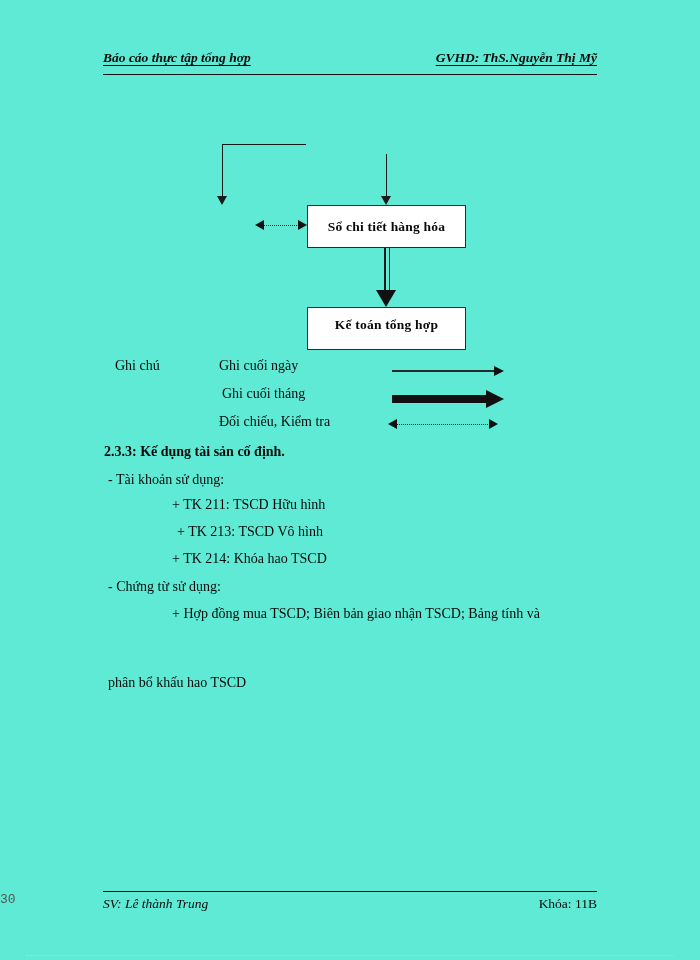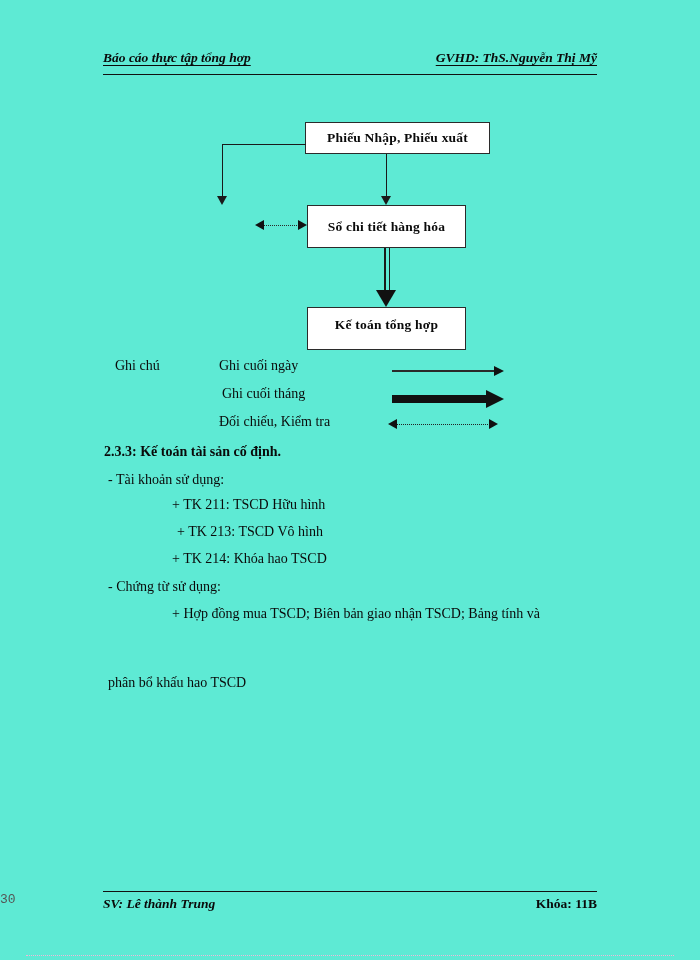--- a/index.html
+++ b/index.html
@@ -252,21 +252,21 @@
     left: 103px;
     top: 896px;
     width: 494px;
     height: 24px;
   }
   #footer .f-left,
   #footer .f-right {
     position: absolute;
     top: 0;
     font-size: 13.5px;
-    font-weight: bold;
+    font-weight: normal;
     white-space: nowrap;
   }
   #footer .f-left { left: 0; font-style: italic; }
   #footer .f-right { right: 0; }
   #page-number {
     position: absolute;
     left: 0; right: 0;
     top: 892px;
     font-size: 13px;
     color: #555;
@@ -287,21 +287,20 @@
 <div id="page">
 
   <div id="header">
     <span class="h-left">Báo cáo thực tập tổng hợp</span>
     <span class="h-right">GVHD: ThS.Nguyễn Thị Mỹ</span>
   </div>
   <div id="header-rule"></div>
 
   <div id="diagram">
 
-    <div class="dbox" id="box-phieu">Phiếu  Nhập, Phiếu xuất</div>
 
 
     <div class="dbox" id="box-sochitiet">Sổ chi tiết hàng hóa</div>
 
     <div class="dbox" id="box-ketoan">Kế toán tổng hợp</div>
 
     <div class="hline" id="conn-elbow-h"></div>
     <div class="vline" id="conn-elbow-v"></div>
     <div class="arrowhead-down" id="conn-elbow-a"></div>
 
@@ -329,21 +328,21 @@
 
     <div id="la-thick-line"></div>
     <div id="la-thick-head"></div>
 
     <div id="la-dot-line"></div>
     <div id="la-dot-lh"></div>
     <div id="la-dot-rh"></div>
   </div>
 
   <div id="body-text">
-    <div class="btl bold" id="bt-0">2.3.3: Kế toán tài sản  cố định.</div>
+    <div class="btl bold" id="bt-0">2.3.3: Kế dụng tài sản  cố định.</div>
     <div class="btl" id="bt-1">- Tài khoản sử dụng:</div>
     <div class="btl" id="bt-2">+ TK 211:  TSCD Hữu hình</div>
     <div class="btl" id="bt-3">+ TK 213:  TSCD Vô hình</div>
     <div class="btl" id="bt-4">+ TK 214:  Khóa hao TSCD</div>
     <div class="btl" id="bt-5">- Chứng từ sử dụng:</div>
     <div class="btl" id="bt-6">+ Hợp đồng mua TSCD; Biên bản giao nhận TSCD; Bảng tính và</div>
     <div class="btl" id="bt-7">phân bổ khấu hao TSCD</div>
   </div>
 
 

